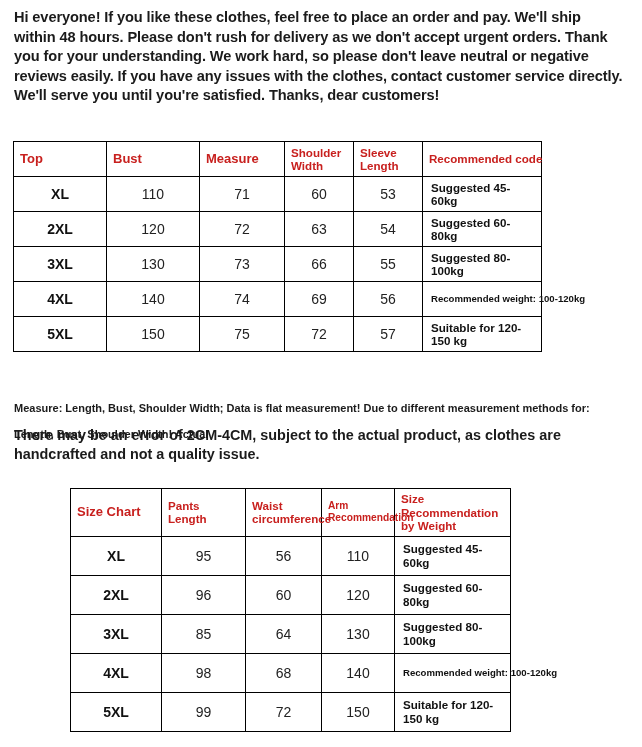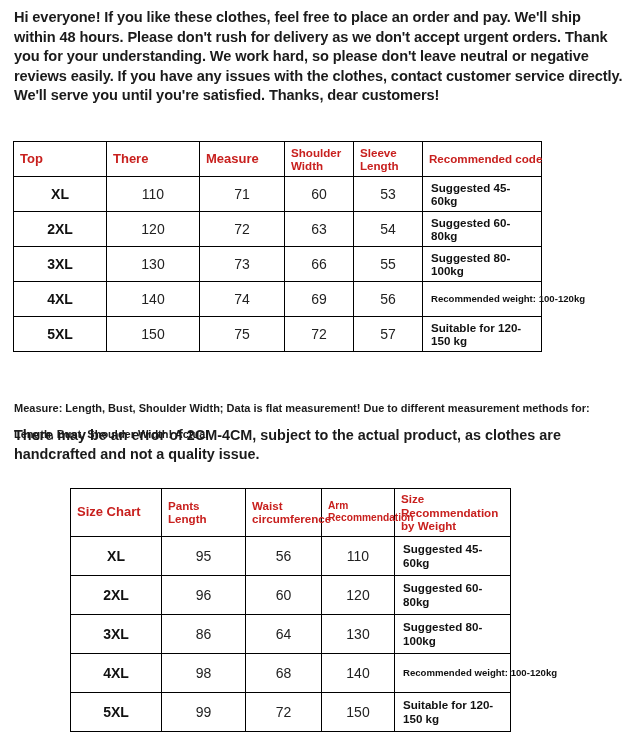--- a/index.html
+++ b/index.html
@@ -142,21 +142,21 @@
 
 <div class="intro">Hi everyone! If you like these clothes, feel free to place an order and pay. We'll ship within 48 hours. Please don't rush for delivery as we don't accept urgent orders. Thank you for your understanding. We work hard, so please don't leave neutral or negative reviews easily. If you have any issues with the clothes, contact customer service directly. We'll serve you until you're satisfied. Thanks, dear customers!</div>
 
 <table class="sizetable" id="table-top">
   <tbody>
     <tr class="hrow">
       <td class="c0">
         <div class="cell hd hd-lg">Top</div>
       </td>
       <td class="c1">
-        <div class="cell hd hd-lg">There</div>
+        <div class="cell hd hd-lg">Bust</div>
       </td>
       <td class="c2">
         <div class="cell hd hd-lg">Measure</div>
       </td>
       <td class="c3">
         <div class="cell hd hd-md">Shoulder Width</div>
       </td>
       <td class="c4">
         <div class="cell hd hd-md">Sleeve Length</div>
       </td>
@@ -330,21 +330,21 @@
       <td class="c4">
         <div class="cell rec">Suggested 60-80kg</div>
       </td>
     </tr>
 
     <tr class="drow">
       <td class="c0">
         <div class="cell sz">3XL</div>
       </td>
       <td class="c1">
-        <div class="cell num">86</div>
+        <div class="cell num">85</div>
       </td>
       <td class="c2">
         <div class="cell num">64</div>
       </td>
       <td class="c3">
         <div class="cell num">130</div>
       </td>
       <td class="c4">
         <div class="cell rec">Suggested 80-100kg</div>
       </td>

